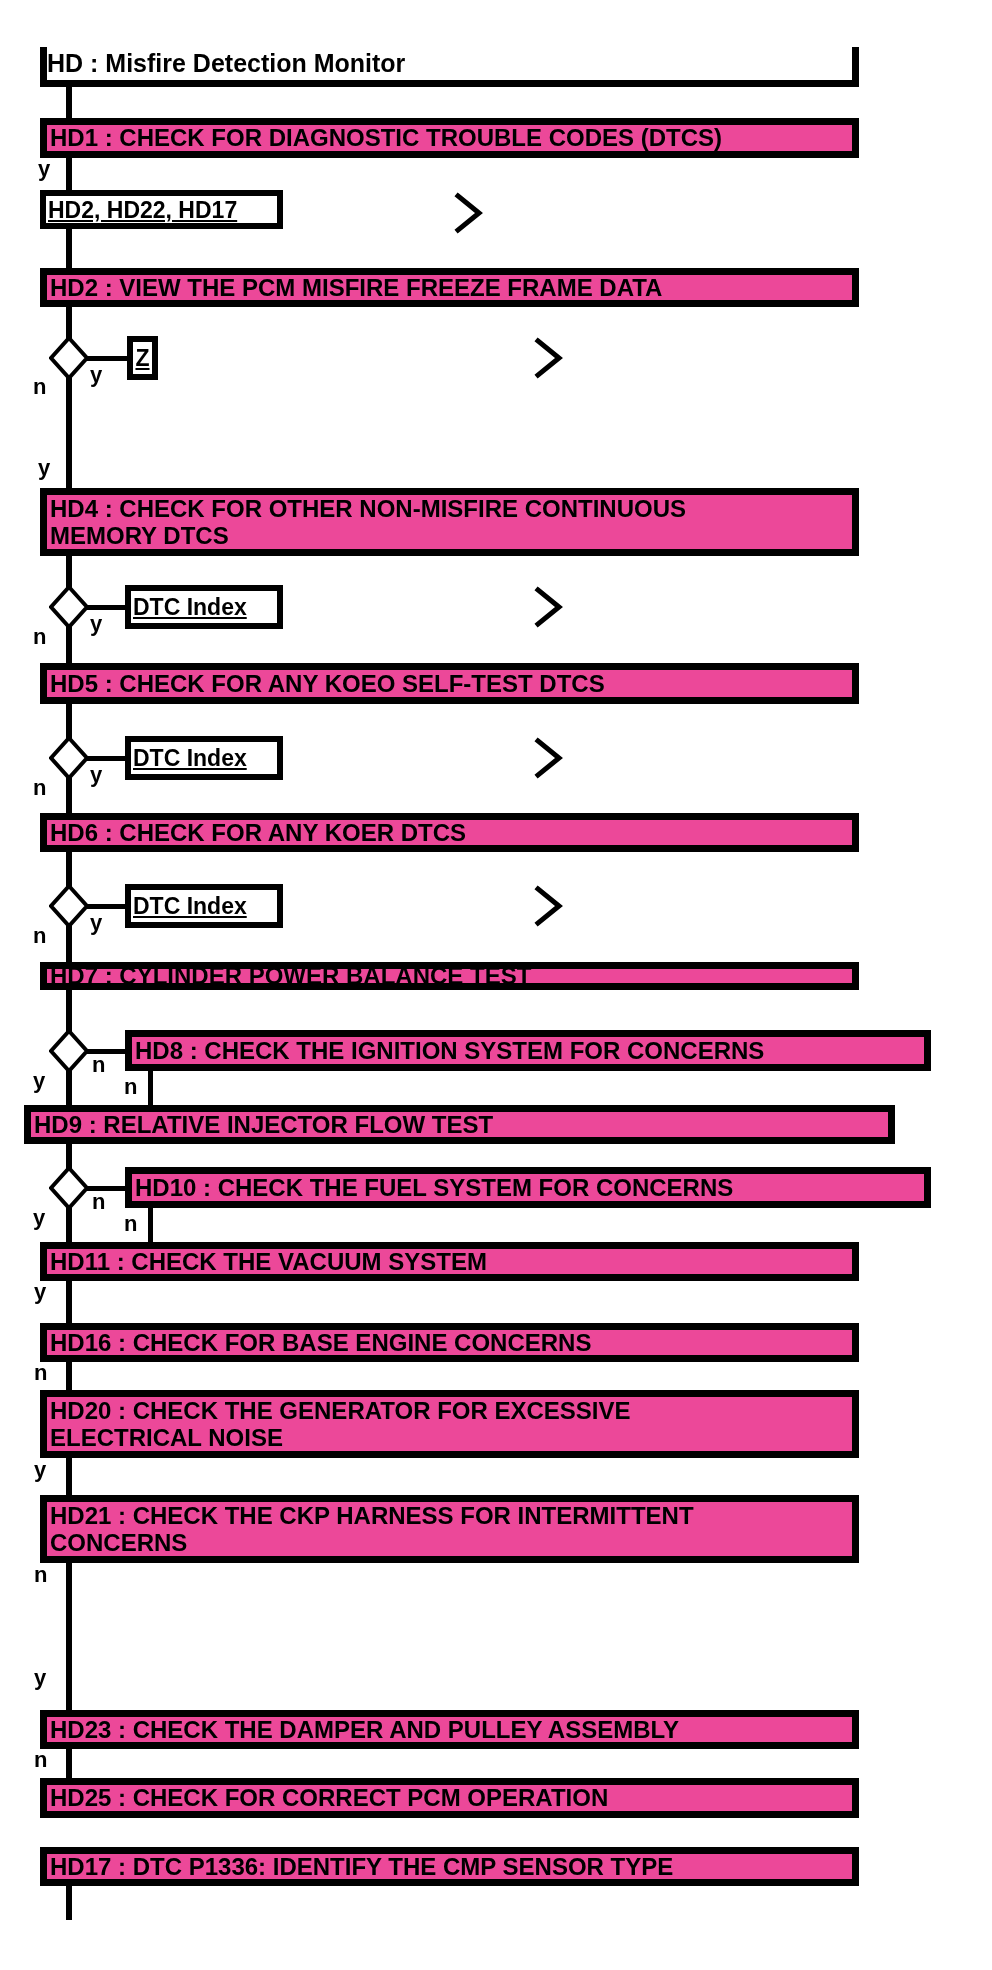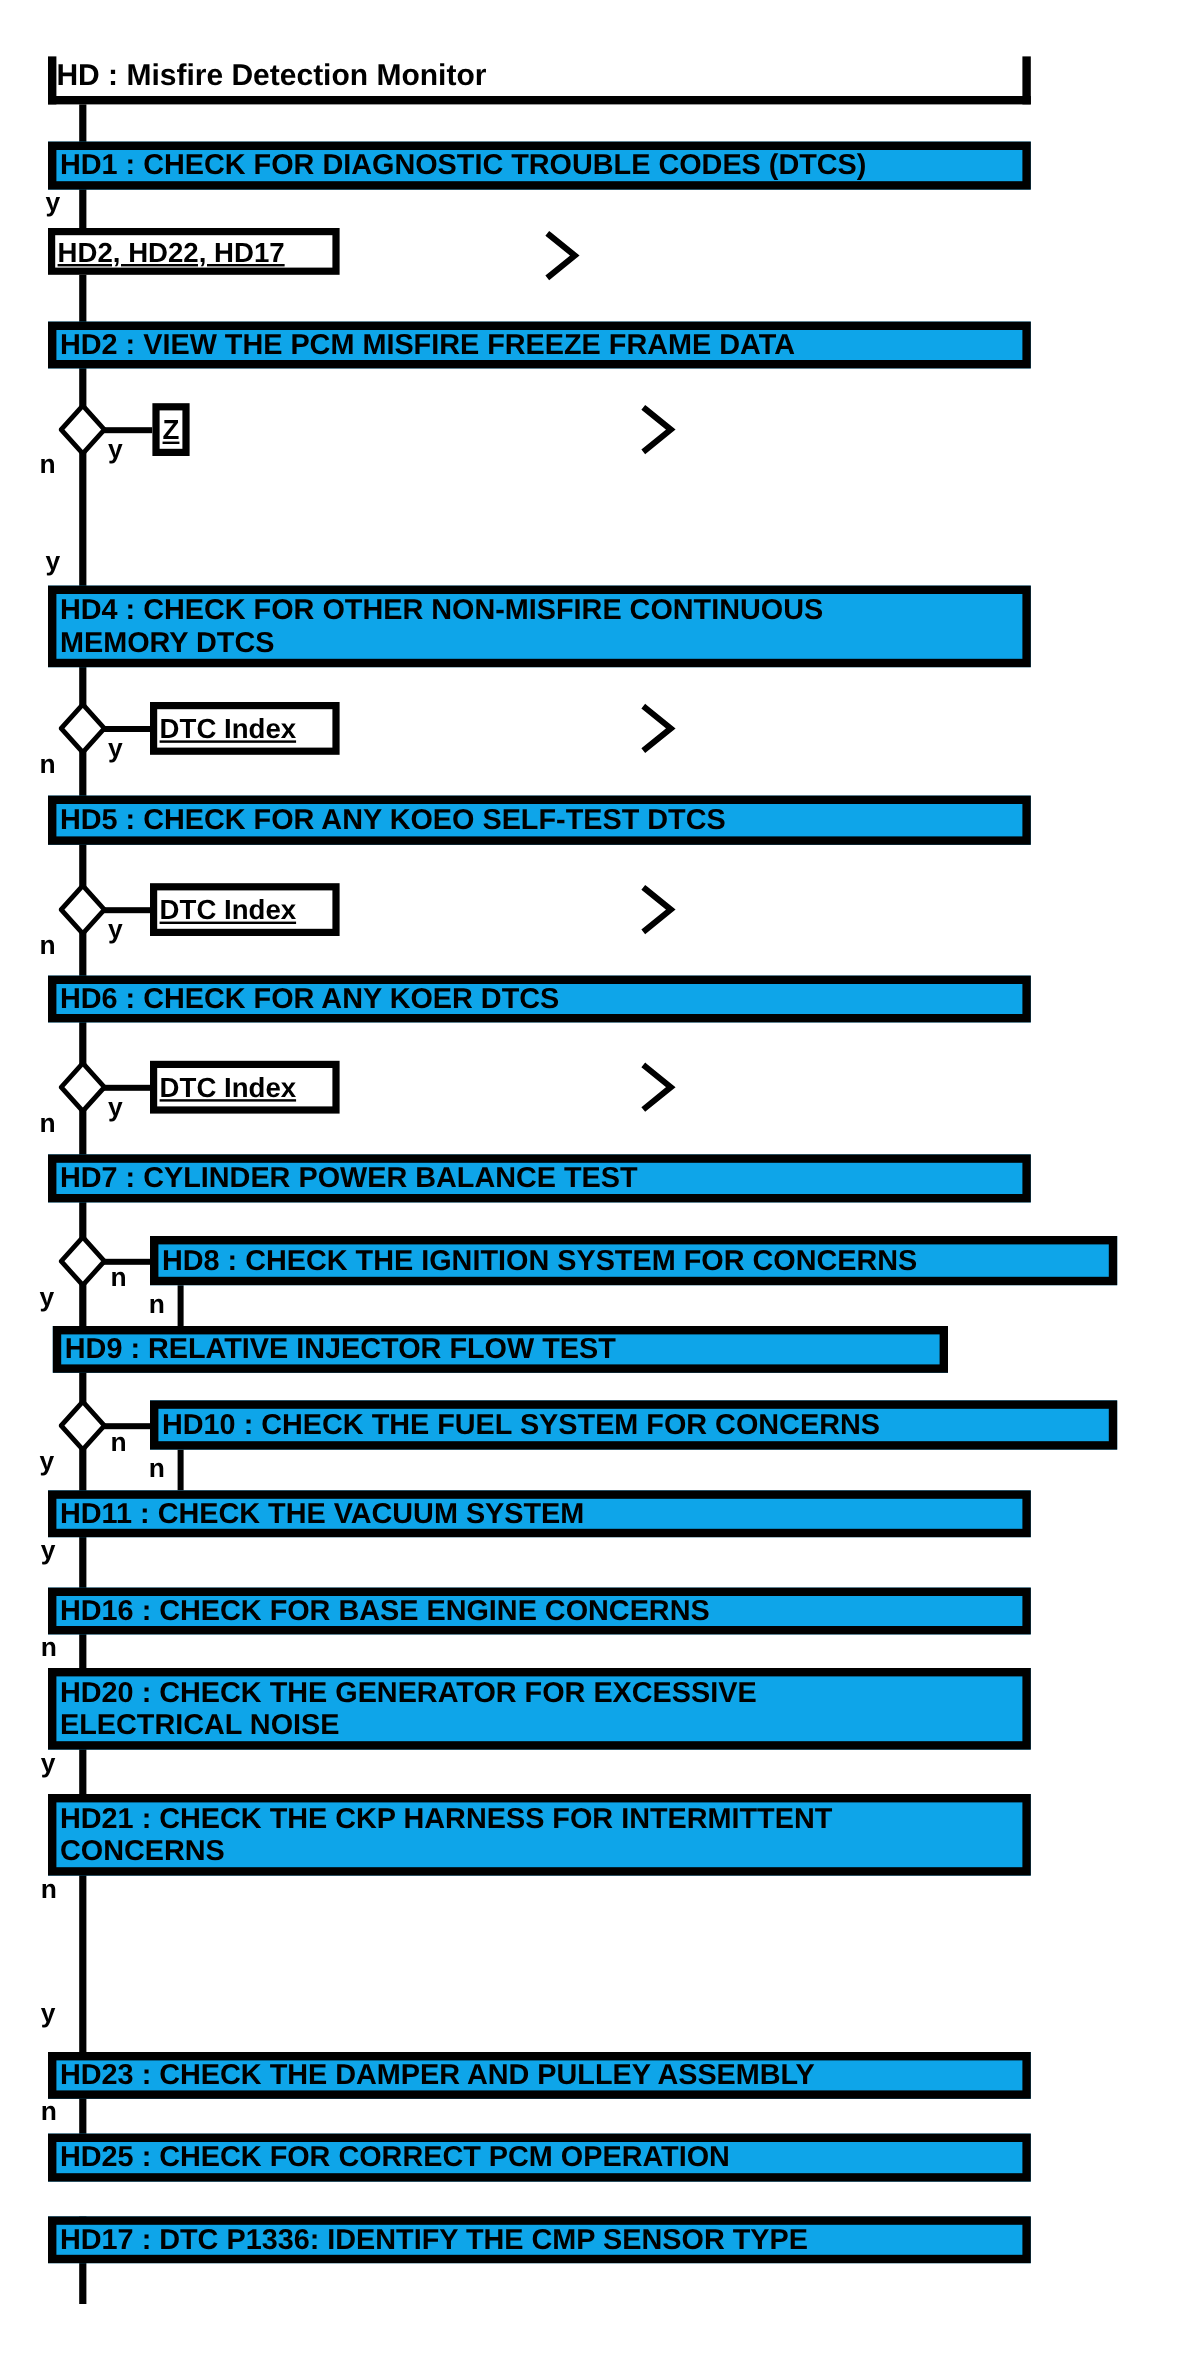--- a/index.html
+++ b/index.html
@@ -3,21 +3,21 @@
 <meta charset="utf-8">
 <style>
   html,body{margin:0;padding:0;background:#ffffff;}
   #canvas{
     position:relative;width:992px;height:1970px;background:#ffffff;
     font-family:"Liberation Sans","DejaVu Sans",sans-serif;
     color:#000;font-weight:bold;overflow:hidden;padding-left:20px;
   }
   .line{position:absolute;background:#000;z-index:1;}
   .box{
-    position:absolute;z-index:3;background:#0ea5e9;border:7px solid #000;
+    position:absolute;z-index:3;background:#ec4899;border:7px solid #000;
     box-sizing:border-box;display:flex;align-items:center;
     font-size:24px;line-height:26px;font-weight:bold;white-space:pre-line;
     padding:0 3px;letter-spacing:0px;
   }
   .linkbox{
     position:absolute;z-index:3;background:#fff;border:6px solid #000;
     box-sizing:border-box;display:flex;align-items:center;
     font-size:23px;line-height:24px;font-weight:bold;
     padding:0 2px;text-decoration:underline;cursor:pointer;
   }
@@ -91,23 +91,23 @@
   <div class="linkbox" style="left:40px;top:190px;width:243px;height:39px;">HD2, HD22, HD17</div>
   <div class="box" style="left:40px;top:268px;width:819px;height:39px;">HD2 : VIEW THE PCM MISFIRE FREEZE FRAME DATA</div>
   <div class="linkbox" style="left:127px;top:336px;width:31px;height:44px;justify-content:center;">Z</div>
   <div class="box" style="left:40px;top:488px;width:819px;height:68px;line-height:27px;">HD4 : CHECK FOR OTHER NON-MISFIRE CONTINUOUS
 MEMORY DTCS</div>
   <div class="linkbox" style="left:125px;top:585px;width:158px;height:44px;">DTC Index</div>
   <div class="box" style="left:40px;top:663px;width:819px;height:41px;">HD5 : CHECK FOR ANY KOEO SELF-TEST DTCS</div>
   <div class="linkbox" style="left:125px;top:736px;width:158px;height:44px;">DTC Index</div>
   <div class="box" style="left:40px;top:813px;width:819px;height:39px;">HD6 : CHECK FOR ANY KOER DTCS</div>
   <div class="linkbox" style="left:125px;top:884px;width:158px;height:44px;">DTC Index</div>
-  <div class="box" style="left:40px;top:962px;width:819px;height:40px;">HD7 : CYLINDER POWER BALANCE TEST</div>
+  <div class="box" style="left:40px;top:962px;width:819px;height:28px;">HD7 : CYLINDER POWER BALANCE TEST</div>
   <div class="box" style="left:125px;top:1030px;width:806px;height:41px;">HD8 : CHECK THE IGNITION SYSTEM FOR CONCERNS</div>
-  <div class="box" style="left:44px;top:1105px;width:746px;height:39px;">HD9 : RELATIVE INJECTOR FLOW TEST</div>
+  <div class="box" style="left:24px;top:1105px;width:871px;height:39px;">HD9 : RELATIVE INJECTOR FLOW TEST</div>
   <div class="box" style="left:125px;top:1167px;width:806px;height:41px;">HD10 : CHECK THE FUEL SYSTEM FOR CONCERNS</div>
   <div class="box" style="left:40px;top:1242px;width:819px;height:39px;">HD11 : CHECK THE VACUUM SYSTEM</div>
   <div class="box" style="left:40px;top:1323px;width:819px;height:39px;">HD16 : CHECK FOR BASE ENGINE CONCERNS</div>
   <div class="box" style="left:40px;top:1390px;width:819px;height:68px;line-height:27px;">HD20 : CHECK THE GENERATOR FOR EXCESSIVE
 ELECTRICAL NOISE</div>
   <div class="box" style="left:40px;top:1495px;width:819px;height:68px;line-height:27px;">HD21 : CHECK THE CKP HARNESS FOR INTERMITTENT
 CONCERNS</div>
   <div class="box" style="left:40px;top:1710px;width:819px;height:39px;">HD23 : CHECK THE DAMPER AND PULLEY ASSEMBLY</div>
   <div class="box" style="left:40px;top:1778px;width:819px;height:40px;">HD25 : CHECK FOR CORRECT PCM OPERATION</div>
   <div class="box" style="left:40px;top:1847px;width:819px;height:39px;text-align:right;">HD17 : DTC P1336: IDENTIFY THE CMP SENSOR TYPE</div>

